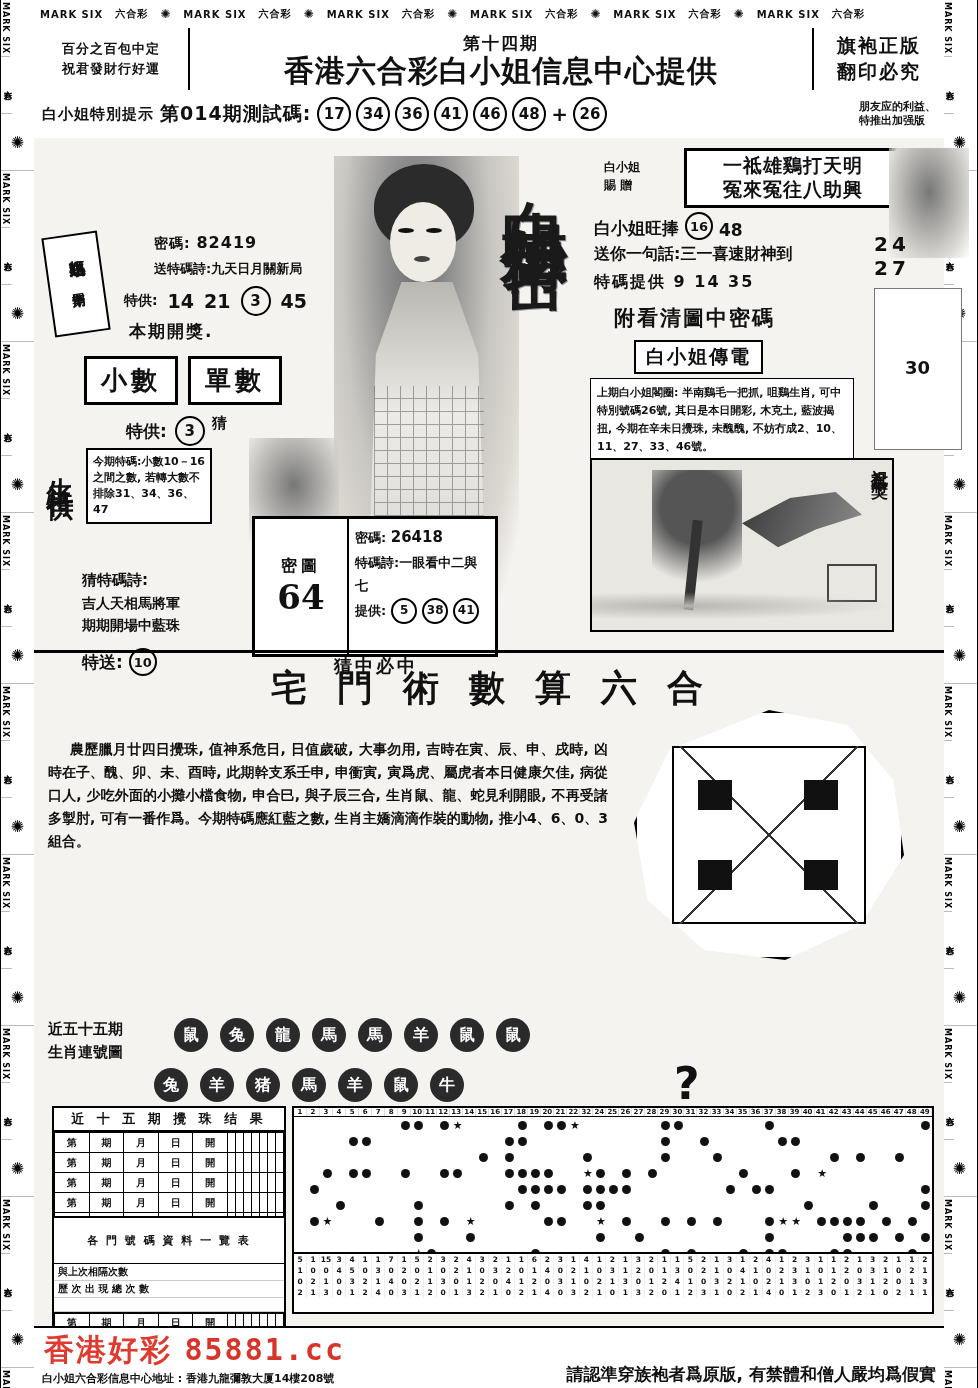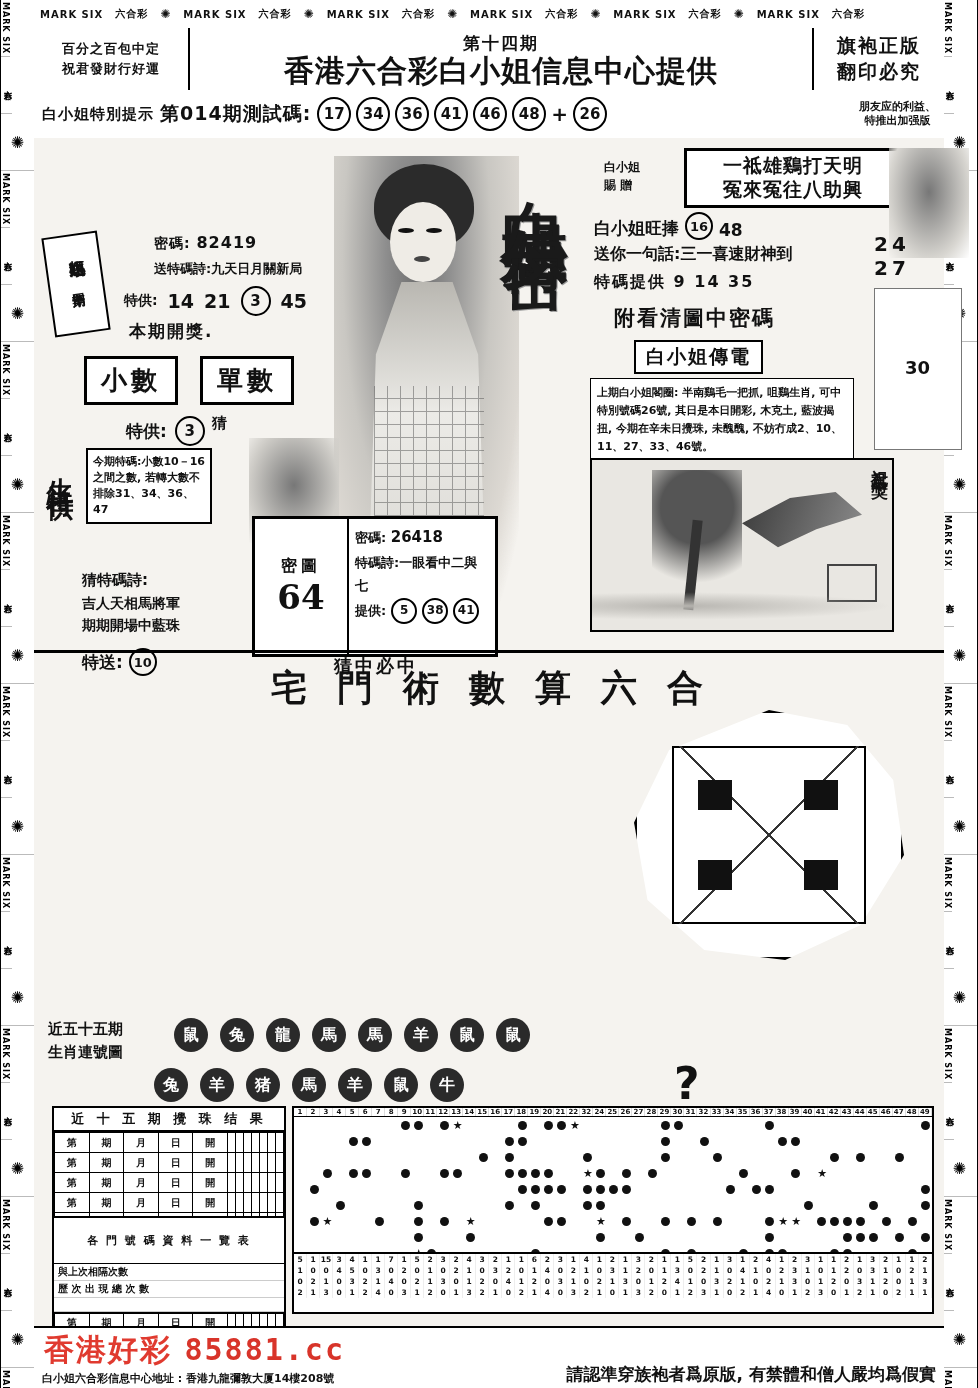--- a/index.html
+++ b/index.html
@@ -37,42 +37,42 @@
 
   
   .testrow{position:absolute;left:34px;right:34px;top:90px;height:48px;background:#fff;
            border-bottom:3px solid #000;display:flex;align-items:center;gap:6px;padding:0 8px;}
   .testrow .lbl{font-size:15px;font-weight:bold;letter-spacing:1px;}
   .testrow .lbl2{font-size:19px;font-weight:bold;letter-spacing:1px;}
   .ball{width:30px;height:30px;border:2px solid #000;border-radius:50%;
         display:inline-flex;align-items:center;justify-content:center;
         font-size:15px;font-weight:bold;background:#fff;}
   .plus{font-size:20px;font-weight:bold;}
-  .testrow .note{margin-left:auto;font-size:11px;line-height:1.25;text-align:center;font-weight:bold;}
+  .testrow .note{margin-left:auto;font-size:11px;line-height:1.25;text-align:left;font-weight:bold;}
 
   
   .body{position:absolute;left:34px;right:34px;top:138px;bottom:60px;background:#f5f3ef;}
 
   .b-tag{position:absolute;left:14px;top:96px;width:52px;height:96px;border:2px solid #000;
          display:flex;align-items:center;justify-content:center;font-size:13px;font-weight:bold;
          writing-mode:vertical-rl;transform:rotate(-8deg);background:#fff;}
   .b-tag2{position:absolute;left:30px;top:110px;font-size:16px;font-weight:bold;
           writing-mode:vertical-rl;transform:rotate(-6deg);}
 
   .mima1{position:absolute;left:120px;top:95px;font-size:14px;font-weight:bold;letter-spacing:1px;}
   .mima1 .v{font-size:16px;}
   .songte{position:absolute;left:120px;top:122px;font-size:13px;font-weight:bold;}
   .tegong{position:absolute;left:90px;top:148px;font-size:14px;font-weight:bold;
           display:flex;align-items:center;gap:10px;}
   .tegong .n{font-size:19px;font-weight:bold;}
   .tegong .n.circ{border:2px solid #000;border-radius:50%;width:26px;height:26px;
                   display:inline-flex;align-items:center;justify-content:center;font-size:15px;}
   .benqi{position:absolute;left:95px;top:182px;font-size:17px;font-weight:bold;letter-spacing:2px;}
 
-  .boxrow{position:absolute;left:50px;top:218px;display:flex;gap:22px;}
+  .boxrow{position:absolute;left:50px;top:218px;display:flex;gap:10px;}
   .bigbox{border:3px solid #000;padding:4px 14px;font-size:26px;font-weight:bold;
           letter-spacing:4px;background:#fff;}
 
   .tegong2{position:absolute;left:92px;top:278px;font-size:17px;font-weight:bold;display:flex;
            align-items:center;gap:8px;}
   .tegong2 .circ{border:2px solid #000;border-radius:50%;width:26px;height:26px;
                  display:inline-flex;align-items:center;justify-content:center;font-size:15px;}
   .cai{position:absolute;left:178px;top:276px;font-size:15px;font-weight:bold;}
 
   .noteBox{position:absolute;left:52px;top:310px;width:112px;border:2px solid #000;background:#fff;
@@ -465,20 +465,21 @@
         <span>宅</span>
         <span>門</span>
         <span>術</span>
         <span>數</span>
         <span>算</span>
         <span>六</span>
         <span>合</span>
       </div>
 
     <div class="article">
+      <div class="ind">農歷臘月廿四日攪珠, 值神系危日, 日值歲破, 大事勿用, 吉時在寅、辰、申、戌時, 凶時在子、醜、卯、未、酉時, 此期幹支系壬申, 申衝寅, 寅爲虎、屬虎者本日健康欠佳, 病從口人, 少吃外面的小攤小檔食物, 申合巳, 與子辰三合, 生肖鼠、龍、蛇見利開眼, 不再受諸多掣肘, 可有一番作爲。今期特碼應紅藍之數, 生肖主嬌滴滴作裝的動物, 推小4、6、0、3組合。</div>
     </div>
 
     <div class="wheel">
       <div class="poly"></div>
       <div class="inner"></div>
       <div class="cross"></div>
       <div class="blk4" style="left:64px;top:70px;"></div>
       <div class="blk4" style="left:170px;top:70px;"></div>
       <div class="blk4" style="left:64px;top:150px;"></div>
       <div class="blk4" style="left:170px;top:150px;"></div>

